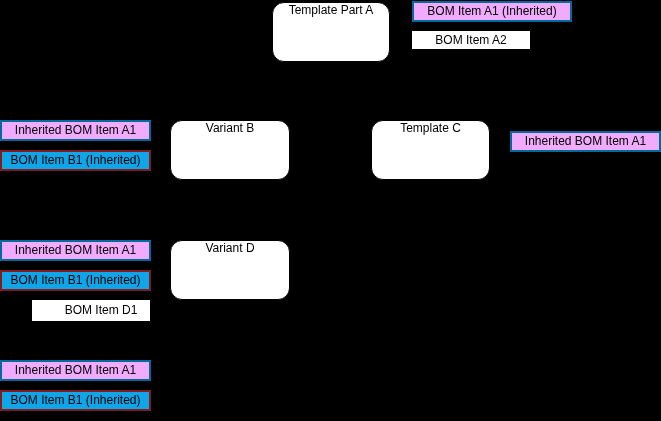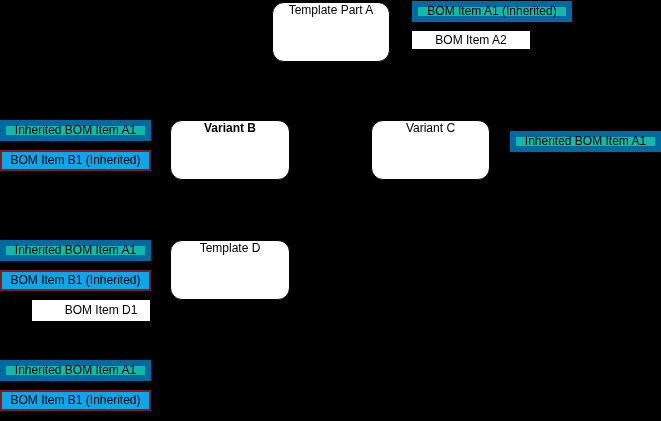--- a/index.html
+++ b/index.html
@@ -39,47 +39,47 @@
     color: #000000;
     line-height: 1.2;
     text-align: center;
     white-space: nowrap;
   }
   .bom.plain {
     background: #ffffff;
     border: 1px solid #ffffff;
   }
   .bom.inherited-blue {
-    background: #14b8a6;
-    border: 6px solid #0369a1;
+    background: #f0abfc;
+    border: 2px solid #0369a1;
   }
   .bom.inherited-green {
     background: #0ea5e9;
     border: 2px solid #7f1d1d;
   }
 </style>
 </head>
 <body>
 
 <div id="canvas">
 
   <div class="node" style="left:272px; top:2px; width:118px; height:60px;">
     <span>Template Part A</span>
   </div>
 
-  <div class="node" style="left:170px; top:120px; width:120px; height:60px;font-weight:bold;">
+  <div class="node" style="left:170px; top:120px; width:120px; height:60px;">
     <span>Variant B</span>
   </div>
 
   <div class="node" style="left:371px; top:120px; width:119px; height:60px;">
-    <span>Variant C</span>
+    <span>Template C</span>
   </div>
 
   <div class="node" style="left:170px; top:240px; width:120px; height:60px;">
-    <span>Template D</span>
+    <span>Variant D</span>
   </div>
 
 
   <div class="bom inherited-blue" style="left:412px; top:1px; width:160px; height:21px;">
     <span>BOM Item A1 (Inherited)</span>
   </div>
 
   <div class="bom plain" style="left:412px; top:31px; width:118px; height:18px;">
     <span>BOM Item A2</span>
   </div>

